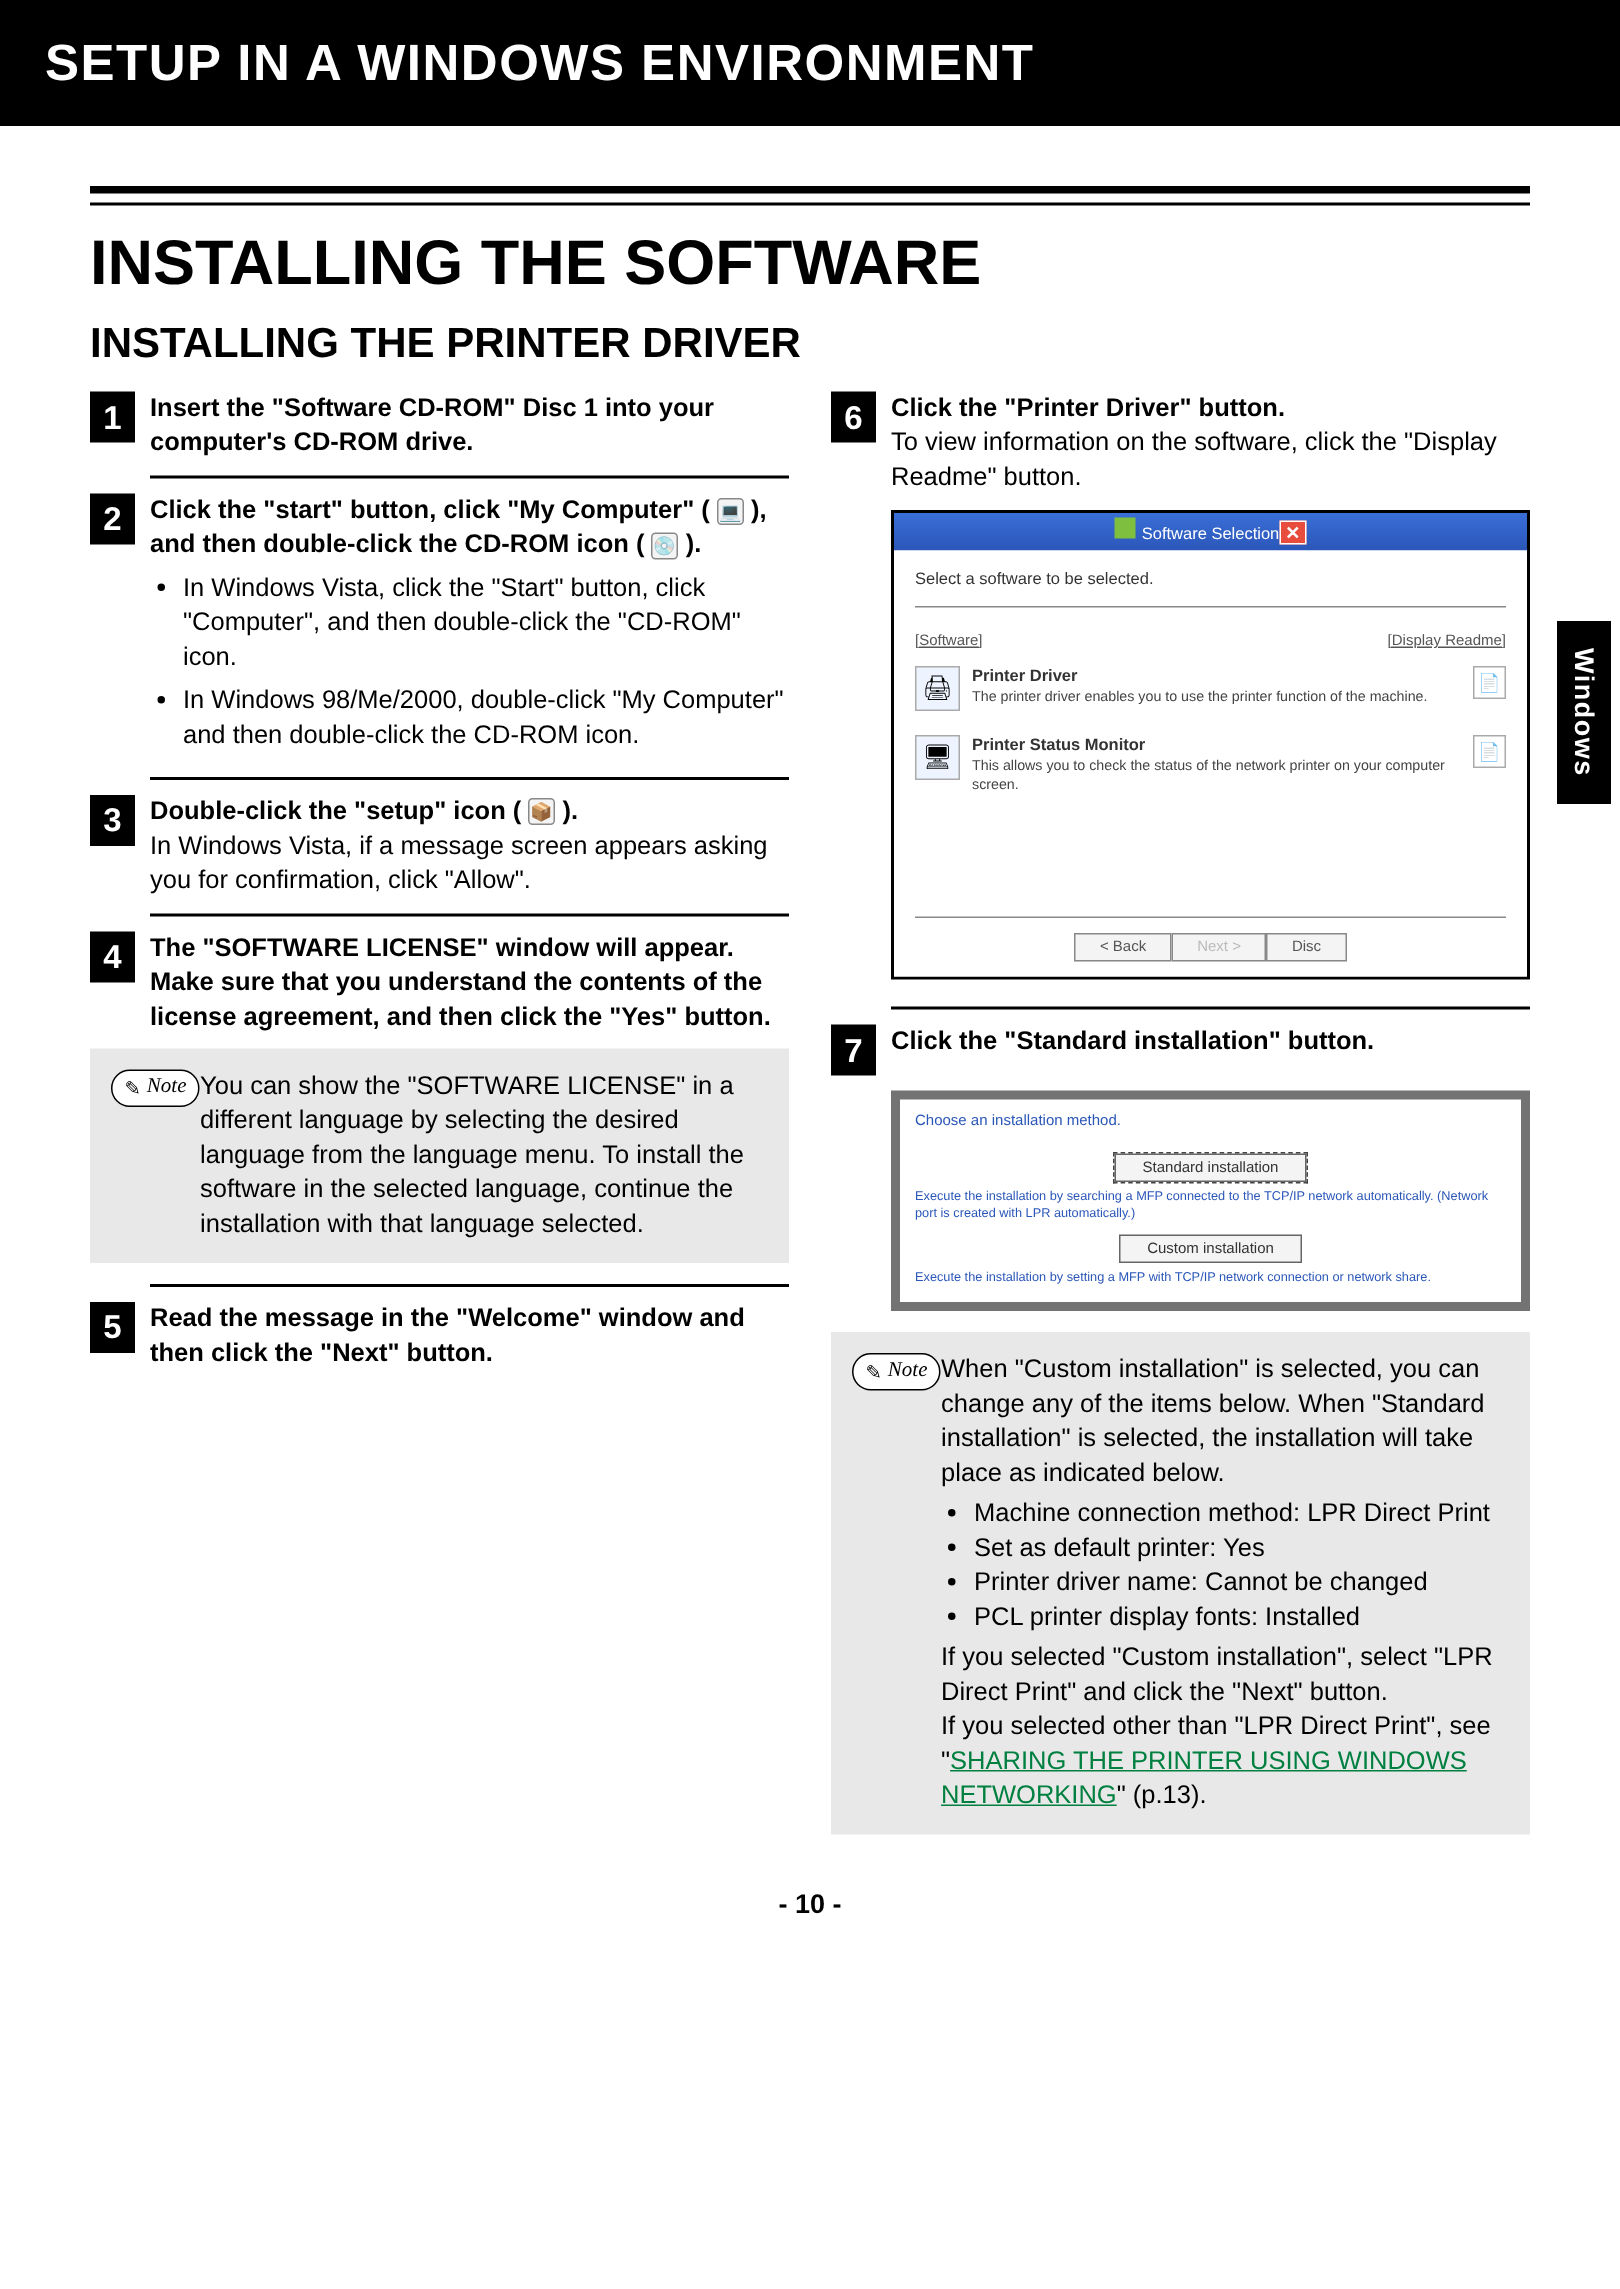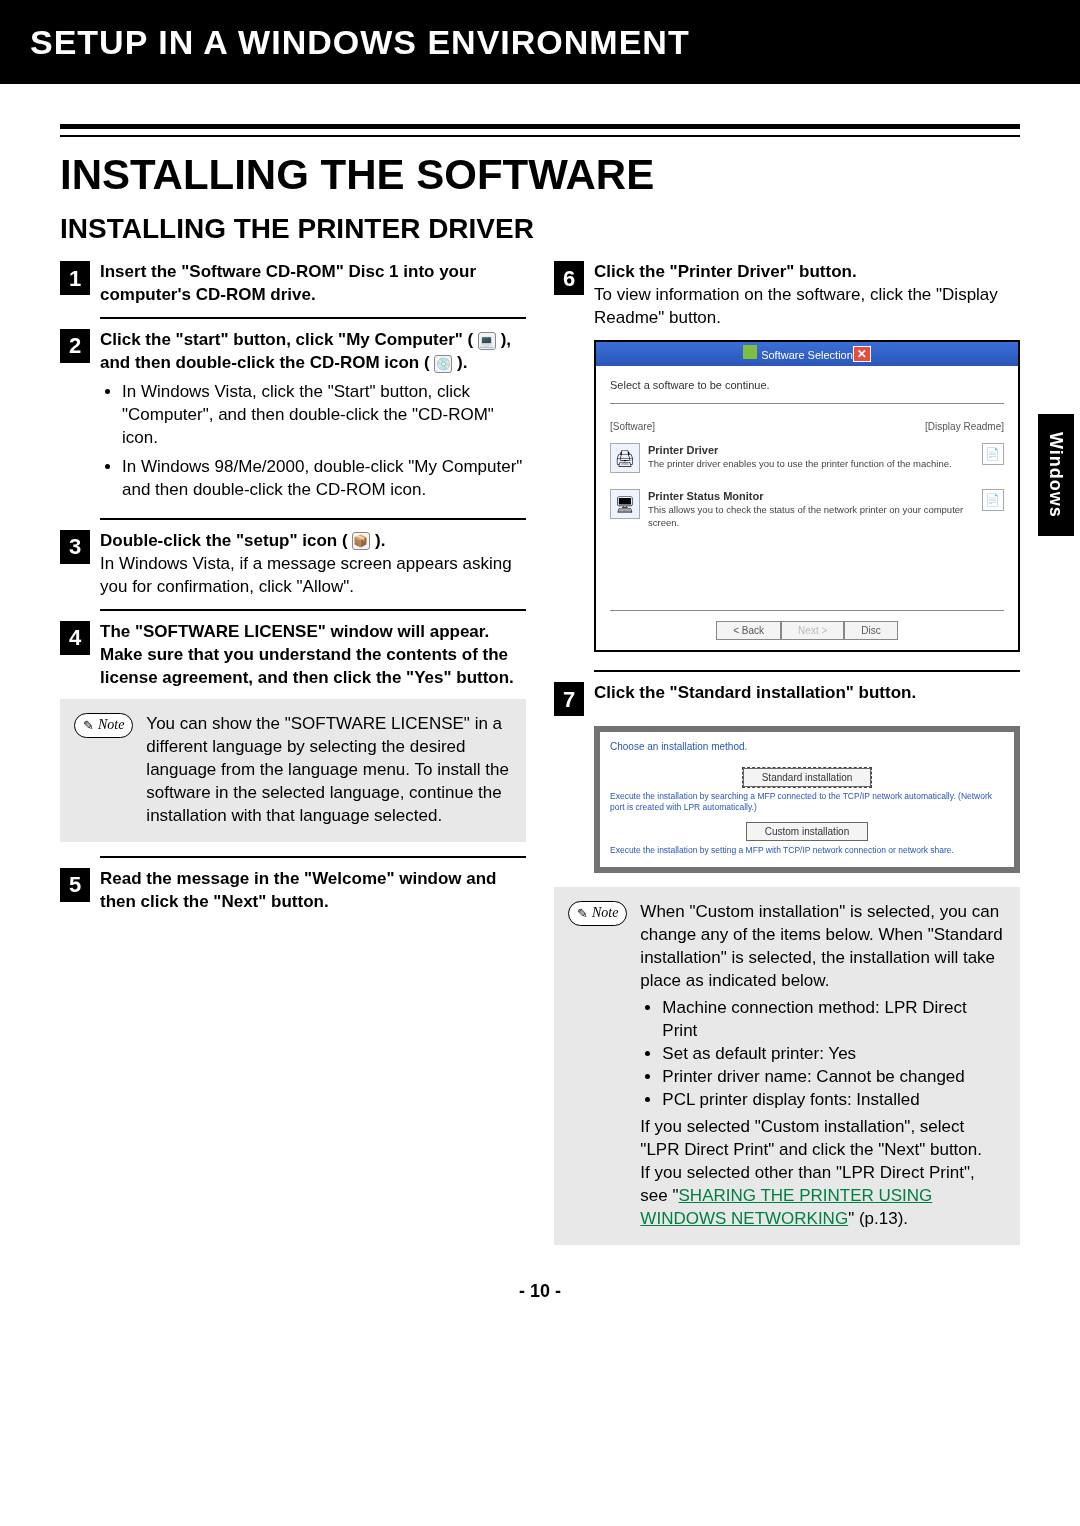--- a/index.html
+++ b/index.html
@@ -77,21 +77,21 @@
   }
   .stepbody ul li { margin-bottom: 6px; }
   .steprule {
     border-top: 2px solid #000;
     margin: 6px 0 10px 40px;
   }
   .notebox {
     background: #e8e8e8;
     padding: 14px 14px;
     display: flex;
-    gap: 13px;
+    gap: 0;
     margin: 8px 0 14px 0;
   }
   .notepill {
     border: 1.5px solid #000;
     border-radius: 14px;
     font-size: 14px;
     font-style: italic;
     font-family: Georgia, serif;
     padding: 2px 8px;
     background: #fff;
@@ -145,20 +145,21 @@
     padding: 12px 14px 10px 14px;
   }
   .ss-label { color: #333; margin-bottom: 6px; }
   .ss-hr { border-top: 1px solid #888; margin: 10px 0 16px 0; }
   .ss-row {
     display: flex;
     justify-content: space-between;
     color: #555;
     font-size: 10px;
     margin-bottom: 6px;
+    text-decoration: underline;
   }
   .ss-item {
     display: flex;
     gap: 8px;
     margin: 10px 0 16px 0;
     align-items: flex-start;
   }
   .ss-item .ico {
     width: 30px; height: 30px;
     border: 1px solid #aaa;
@@ -337,21 +338,21 @@
           <div>To view information on the software, click the "Display Readme" button.</div>
         </div>
       </div>
 
       <div class="screenshot">
         <div class="ss-titlebar">
           <span><span class="ss-logo"></span><span>Software Selection</span></span>
           <span class="xbtn">✕</span>
         </div>
         <div class="ss-body">
-          <div class="ss-label">Select a software to be continue.</div>
+          <div class="ss-label">Select a software to be selected.</div>
           <div class="ss-hr"></div>
           <div class="ss-row">
             <span>[Software]</span>
             <span>[Display Readme]</span>
           </div>
           <div class="ss-item">
             <div class="ico">🖨</div>
             <div class="txt">
               <div class="t">Printer Driver</div>
               <div class="d">The printer driver enables you to use the printer function of the machine.</div>

